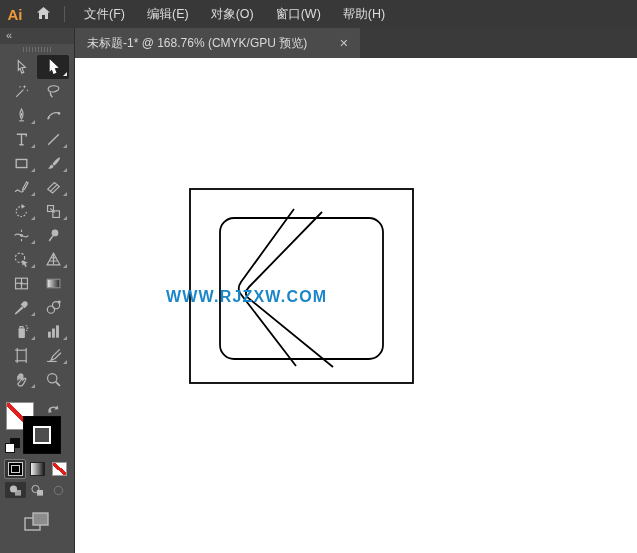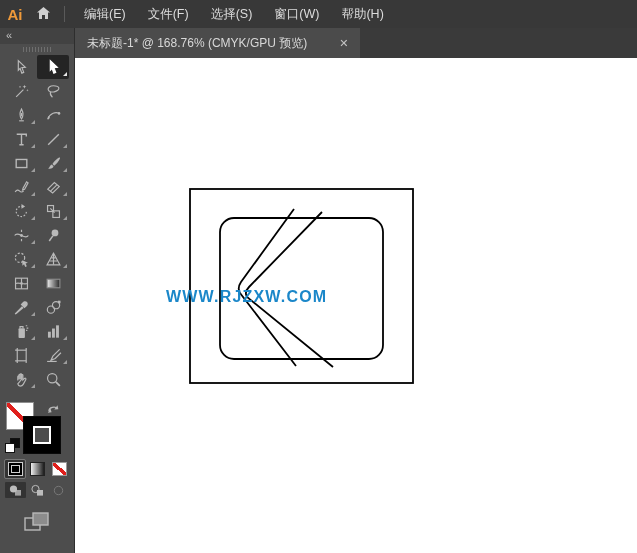--- a/index.html
+++ b/index.html
@@ -105,23 +105,23 @@
     <div class="logo">Ai</div>
     <div class="home-btn">
       <span>
         <svg width="15" height="14" viewBox="0 0 15 14">
             <path d="M7.5 1 L14 6.4 L12 6.4 L12 13 L9 13 L9 9 L6 9 L6 13 L3 13 L3 6.4 L1 6.4 Z" fill="#cfcfcf"></path>
           </svg>
       </span>
     </div>
     <div class="vsep"></div>
     <div class="menu-items" id="menu-items">
+        <div class="menu-item">文件(F)</div>
         <div class="menu-item">编辑(E)</div>
-        <div class="menu-item">文件(F)</div>
-        <div class="menu-item">选择(S)</div>
+        <div class="menu-item">对象(O)</div>
         <div class="menu-item">窗口(W)</div>
         <div class="menu-item">帮助(H)</div>
       </div>
     <div class="mb-spacer"></div>
 
   </div>
 
   <div class="main">
 
     <div class="toolpanel">

